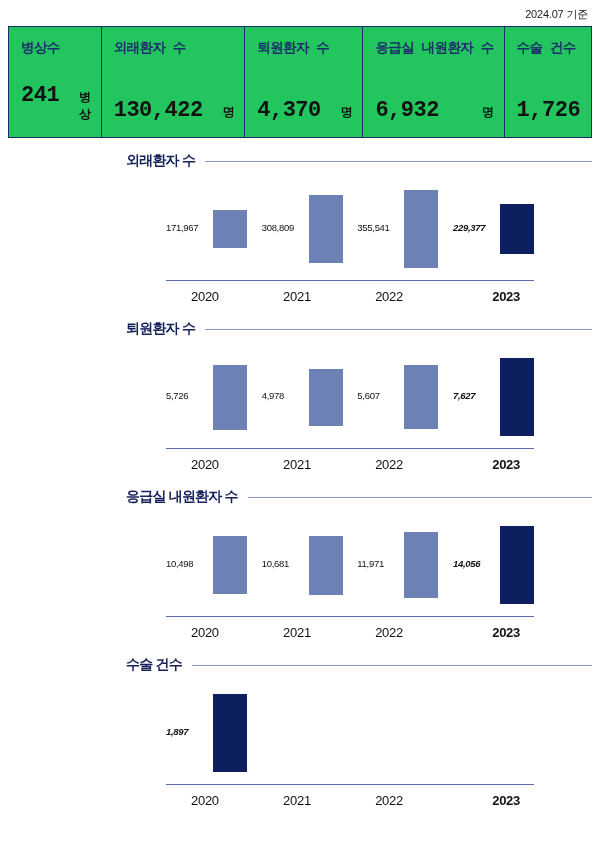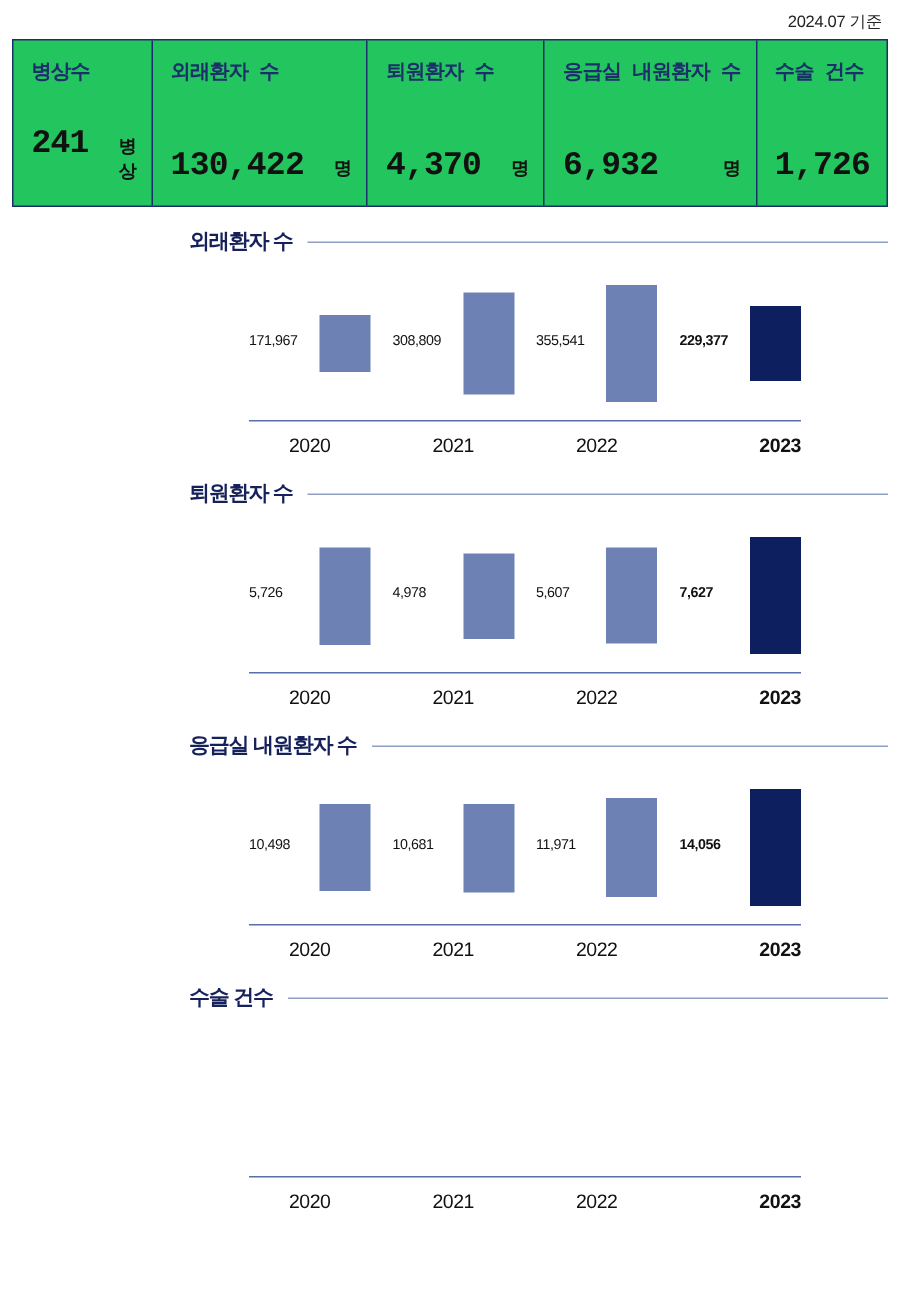--- a/index.html
+++ b/index.html
@@ -118,37 +118,37 @@
     justify-content: space-between;
     height: 100%;
   }
   .bar-label {
     font-size: 9.5px;
     color: #111;
     margin-bottom: 3px;
     letter-spacing: -0.3px;
     white-space: nowrap;
   }
-  .bar-label.bold { font-weight: bold; }
+  .bar-label.bold { font-weight: bold; font-style: italic; }
   .bar {
     width: 34px;
     background: #6d81b5;
   }
   .bar.highlight { background: #0d1f5e; }
 
   .axis {
     position: absolute;
     left: 80px; right: 58px;
     bottom: 25px;
     height: 1.5px;
     background: #5b6fa8;
   }
   .xticks {
     position: absolute;
-    left: 80px; right: 58px;
+    left: 80px; right: 72px;
     bottom: 2px;
     display: flex;
     justify-content: space-between;
   }
   .xtick {
     width: 22%;
     text-align: center;
     font-size: 13px;
     color: #111;
     letter-spacing: -0.3px;
@@ -304,20 +304,24 @@
       </div>
     </div>
 
     <div class="chart-block">
       <div class="chart-head">
         <span class="chart-title">수술 건수</span>
         <span class="chart-rule"></span>
       </div>
       <div class="plot">
         <div class="bars">
+            <div class="bar-item">
+              <div class="bar-label bold">1,897</div>
+              <div class="bar highlight" style="height: 78px; background: rgb(13, 31, 94);"></div>
+            </div>
           </div>
         <div class="axis"></div>
         <div class="xticks">
             <div class="xtick">2020</div>
             <div class="xtick">2021</div>
             <div class="xtick">2022</div>
             <div class="xtick bold">2023</div>
           </div>
       </div>
     </div>

